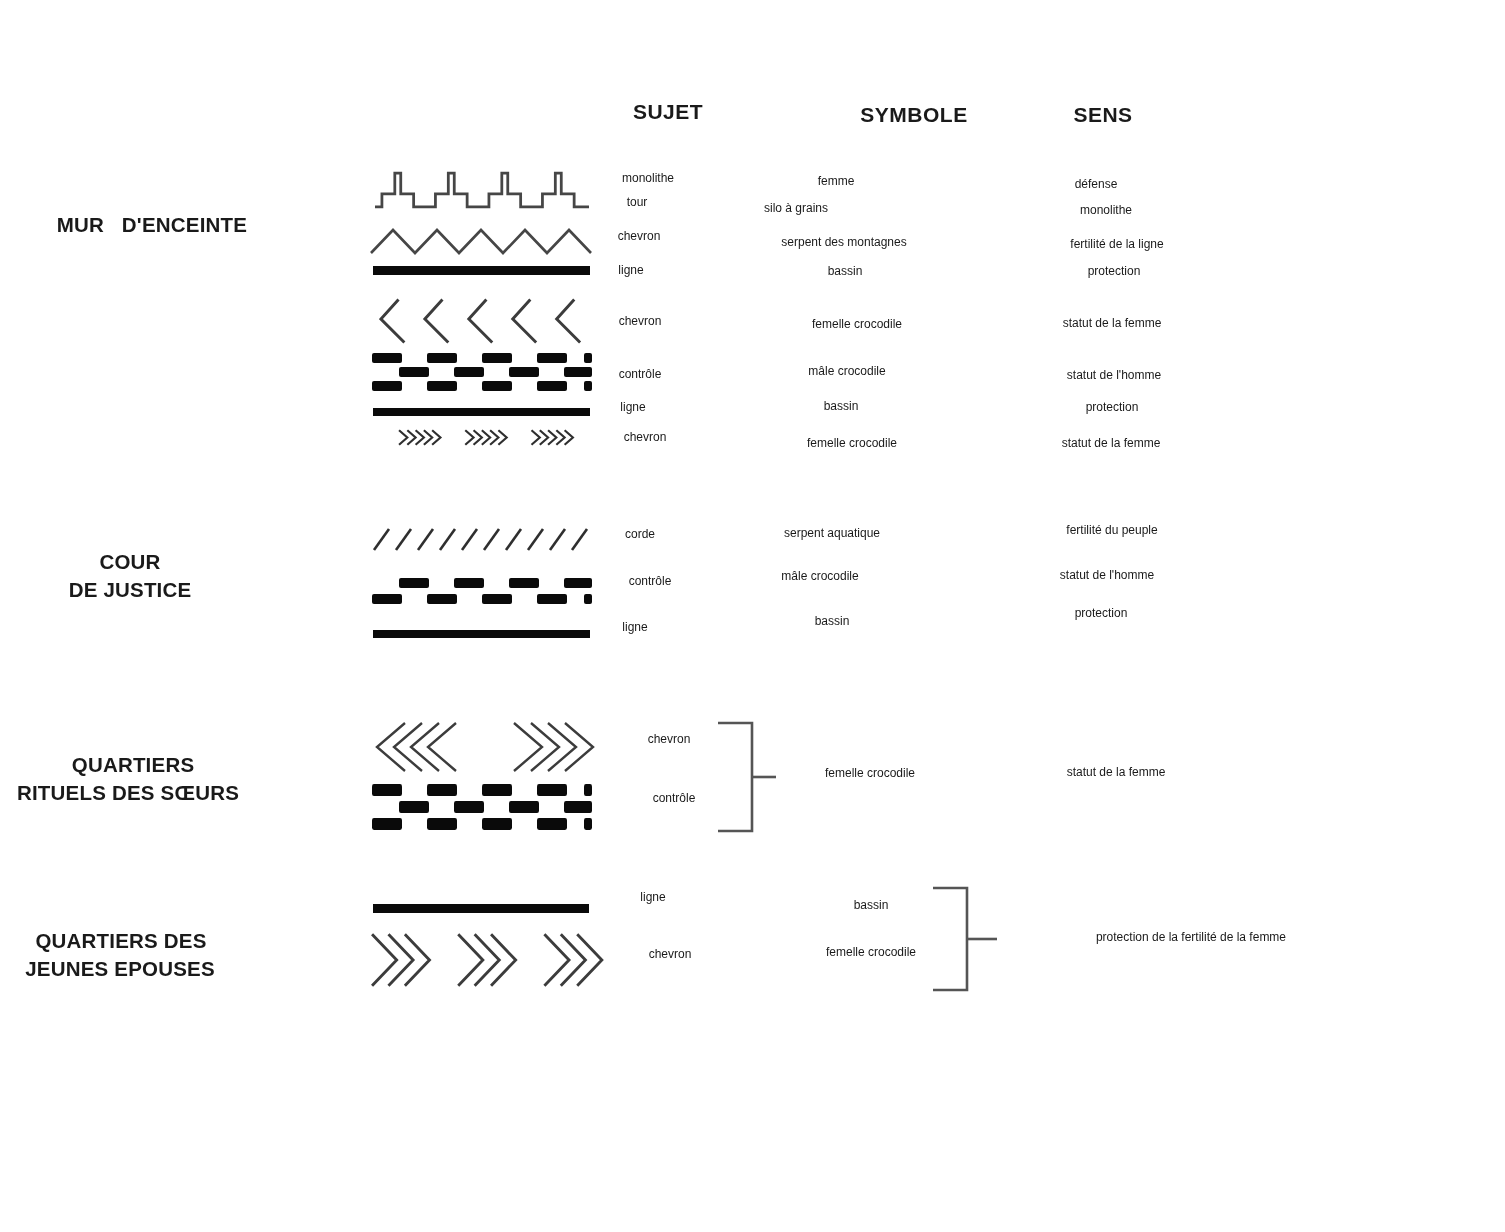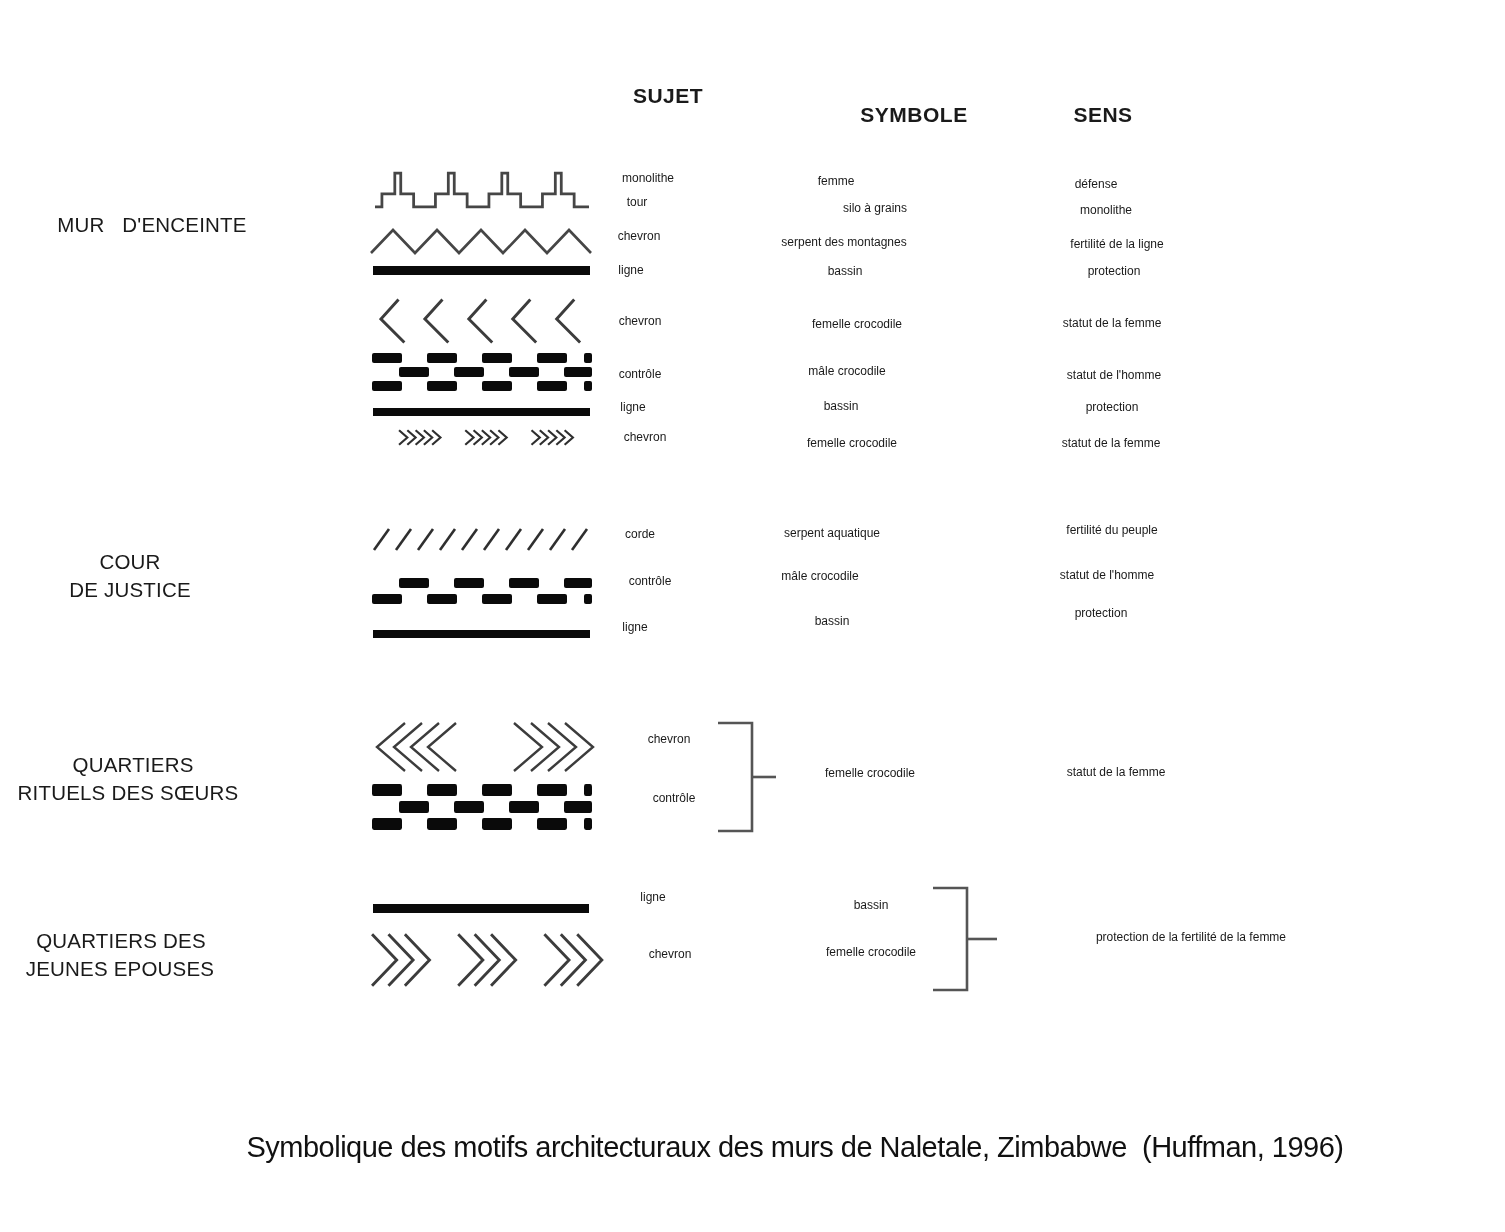--- a/index.html
+++ b/index.html
@@ -1,47 +1,47 @@
 <!DOCTYPE html>
 <html><head>
 <meta charset="utf-8">
 <style>
   html,body{margin:0;padding:0;background:#fff;}
   .canvas{position:relative;width:1505px;height:1232px;background:#ffffff;
           font-family:"Liberation Sans",sans-serif;color:#1a1a1a;overflow:hidden;}
   .txt{position:absolute;transform:translateX(-50%);white-space:pre;
        font-size:12px;line-height:1.25;text-align:center;}
   .hdr{font-weight:bold;font-size:21px;letter-spacing:.5px;}
-  .seclab{font-weight:normal;font-size:20.5px;letter-spacing:.2px;}
+  .seclab{font-weight:bold;font-size:20.5px;letter-spacing:.2px;}
   .motif{position:absolute;}
   .bar{position:absolute;background:#0a0a0a;}
   .caption{position:absolute;left:155px;top:1131px;width:1280px;text-align:center;
            font-size:29px;letter-spacing:-0.5px;white-space:pre;color:#111;}
   svg{display:block;}
 </style>
 </head>
 <body>
 
 <div class="canvas">
 
-  <div class="txt hdr" style="left:668px;top:83px">SUJET</div>
+  <div class="txt hdr" style="left:668px;top:99px">SUJET</div>
   <div class="txt hdr" style="left:914px;top:102px">SYMBOLE</div>
   <div class="txt hdr" style="left:1103px;top:102px">SENS</div>
 
   <div class="txt seclab" style="left:152px;top:212px">MUR   D'ENCEINTE</div>
 
   <div class="motif" style="left:374px;top:167px">
     <svg width="216" height="48" viewBox="0 0 218 48" fill="none" stroke="#464646" stroke-width="2.8">
       <path d="M1,40 h7 v-13 h13 v-21 h6 v21 h13 v13 h15 h7 v-13 h13 v-21 h6 v21 h13 v13 h15 h7 v-13 h13 v-21 h6 v21 h13 v13 h15 h7 v-13 h13 v-21 h6 v21 h13 v13 h15"></path>
     </svg>
   </div>
   <div class="txt" style="left:648px;top:171px">monolithe</div>
   <div class="txt" style="left:637px;top:195px">tour</div>
   <div class="txt" style="left:836px;top:174px">femme</div>
-  <div class="txt" style="left:875px;top:201px">silo à grains</div>
+  <div class="txt" style="left:796px;top:201px">silo à grains</div>
   <div class="txt" style="left:1096px;top:177px">défense</div>
   <div class="txt" style="left:1106px;top:203px">monolithe</div>
 
   <div class="motif" style="left:370px;top:226px">
     <svg width="222" height="30" viewBox="0 0 222 30" fill="none" stroke="#464646" stroke-width="2.6">
       <path d="M1,27 L23,4 L45,27 L67,4 L89,27 L111,4 L133,27 L155,4 L177,27 L199,4 L221,27"></path>
     </svg>
   </div>
   <div class="txt" style="left:639px;top:229px">chevron</div>
   <div class="txt" style="left:844px;top:235px">serpent des montagnes</div>
@@ -229,15 +229,14 @@
   <div class="txt" style="left:871px;top:945px">femelle crocodile</div>
 
   <div class="motif" style="left:929px;top:883px">
     <svg width="72" height="112" viewBox="0 0 72 112" fill="none" stroke="#555555" stroke-width="2.6">
       <path d="M4,5 H38 V107 H4"></path>
       <path d="M38,56 H68"></path>
     </svg>
   </div>
   <div class="txt" style="left:1191px;top:930px">protection de la fertilité de la femme</div>
 
-  <div class="caption">Symbolique des motifs architecturaux des murs de Naletale, Zimbabwe  (Huffman, 1996)</div>
 
 </div>
 
 </body></html>

